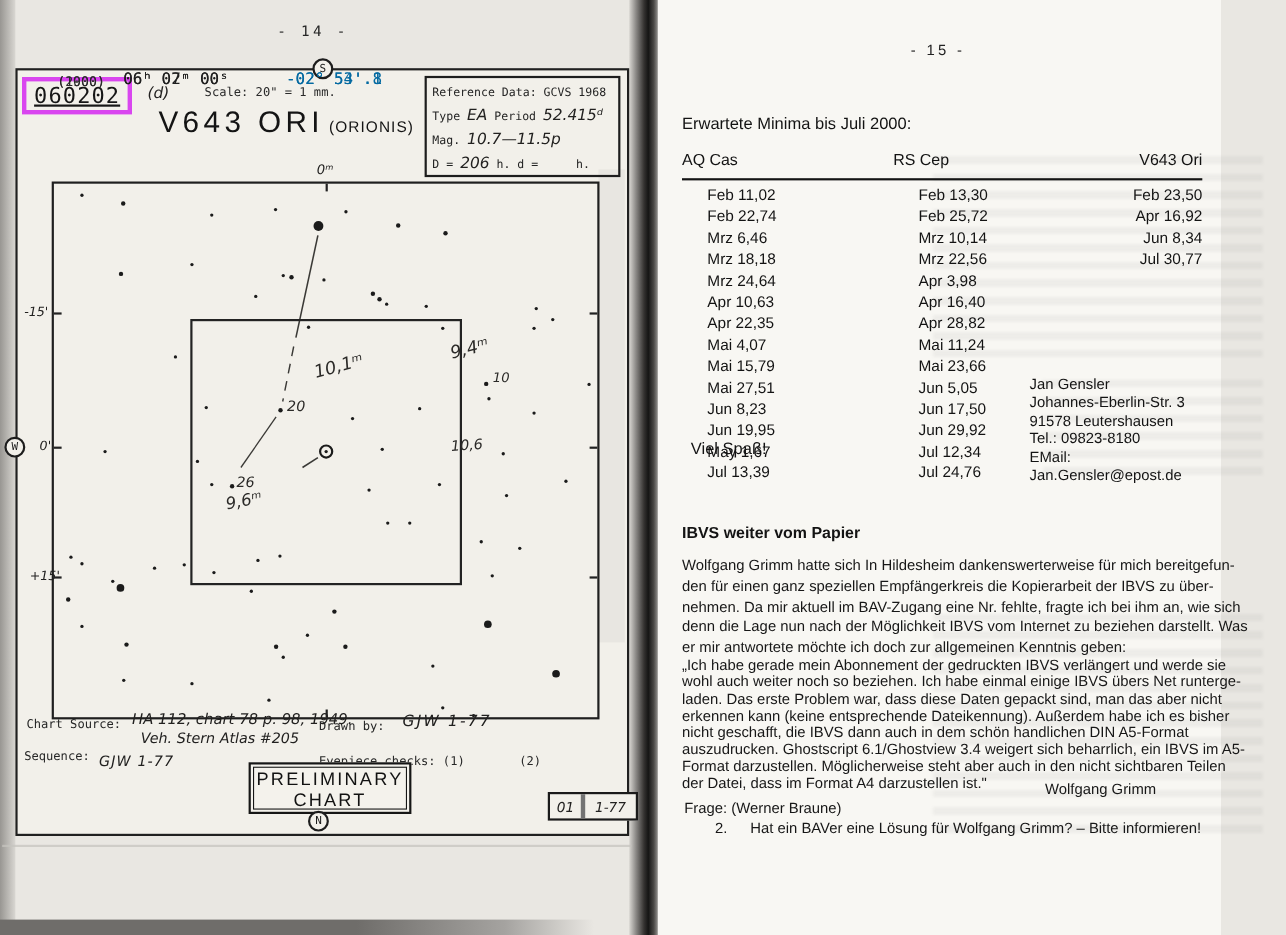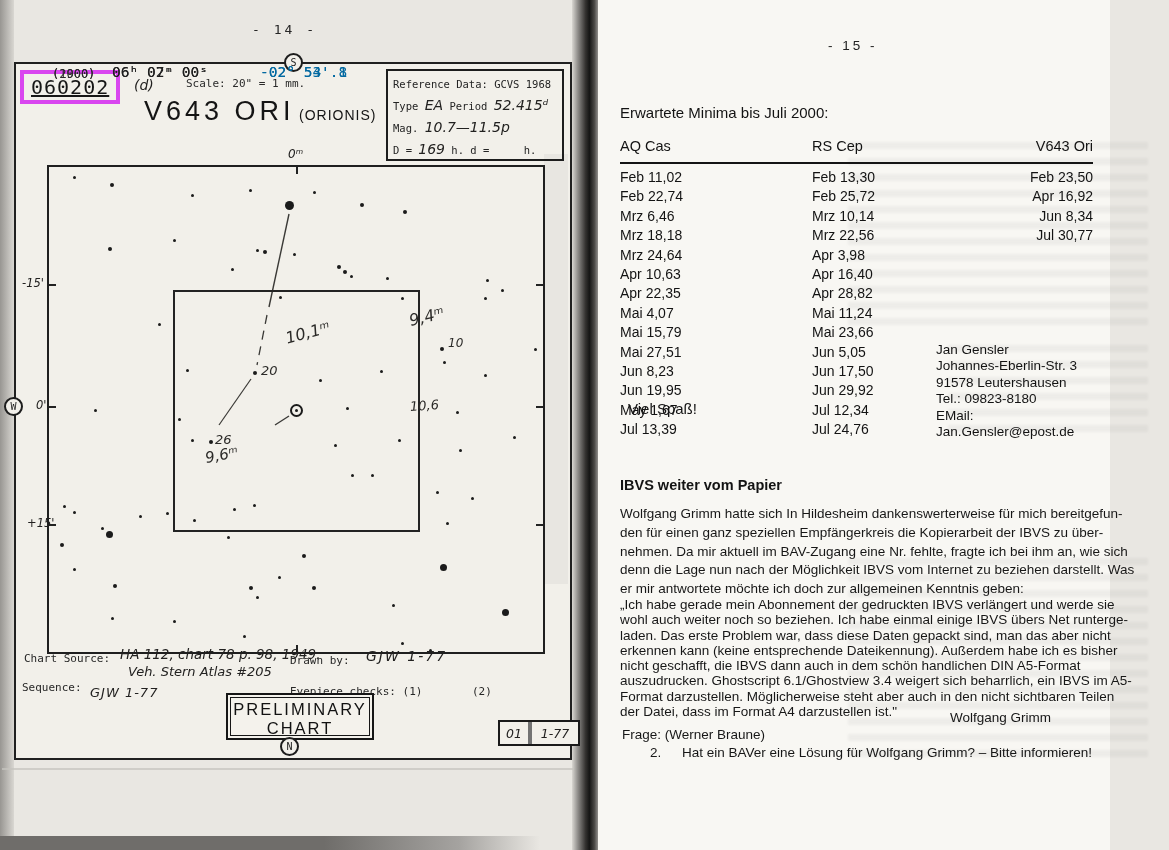--- a/index.html
+++ b/index.html
@@ -94,21 +94,21 @@
   .corner-cell:last-child{width:38px;}
 
   
   .right-page{left:598px;top:0;width:512px;height:850px;background:#f8f7f3;}
   .pageno-right{left:230px;top:38px;font-size:13.5px;letter-spacing:3px;color:#222;}
   .minima-heading{left:22px;top:104px;font-size:15px;color:#131313;}
   .minima-table{left:22px;top:138px;width:473px;}
   .t-head{position:relative;height:24px;border-bottom:2px solid #141414;font-size:14.5px;color:#131313;}
   .t-h1{position:absolute;left:0;top:0;} .t-h2{position:absolute;left:192px;top:0;} .t-h3{position:absolute;right:0;top:0;}
   .t-body{position:relative;height:274px;}
-  .t-col{position:absolute;top:4px;font-size:14px;color:#131313;}
+  .t-col{position:absolute;top:4px;font-size:14px;color:#131313;margin-left:23px;}
   .t-c1{left:0;} .t-c2{left:192px;} .t-c3{right:0;text-align:right;}
   .t-row{height:19.4px;line-height:19.4px;white-space:nowrap;}
   .viel-spass{left:30px;top:400px;font-size:15px;color:#131313;}
   .contact{left:338px;top:342px;font-size:13.5px;line-height:16.4px;color:#131313;}
   .ibvs-heading{left:22px;top:477px;font-size:14.5px;font-weight:bold;color:#131313;}
   .para{white-space:pre-line;font-size:13.5px;color:#171717;width:530px;}
   .para1{left:22px;top:505px;line-height:18.8px;}
   .para2{left:22px;top:597px;line-height:15.3px;}
   .signature{left:352px;top:710px;font-size:13.5px;color:#171717;}
   .frage-label{left:24px;top:727px;font-size:13.5px;color:#171717;}
@@ -164,21 +164,21 @@
       <span class="hand ref-hand">EA</span>
       <span>Period</span>
       <span class="hand ref-hand">52.415ᵈ</span>
     </div>
     <div>
       <span>Mag.</span>
       <span class="hand ref-hand">10.7—11.5p</span>
     </div>
     <div>
       <span>D =</span>
-      <span class="hand ref-hand">169</span>
+      <span class="hand ref-hand">206</span>
       <span>h.  d =</span>
       <span style="margin-left:28px">h.</span>
     </div>
   </div>
 
   <div class="abs axis-lab hand lab-m15">-15'</div>
   <div class="abs axis-lab hand lab-zero">0'</div>
   <div class="abs axis-lab hand lab-p15">+15'</div>
   <div class="abs axis-lab hand lab-0m">0ᵐ</div>
   <div class="abs compass-circle w-circle mono">W</div>

